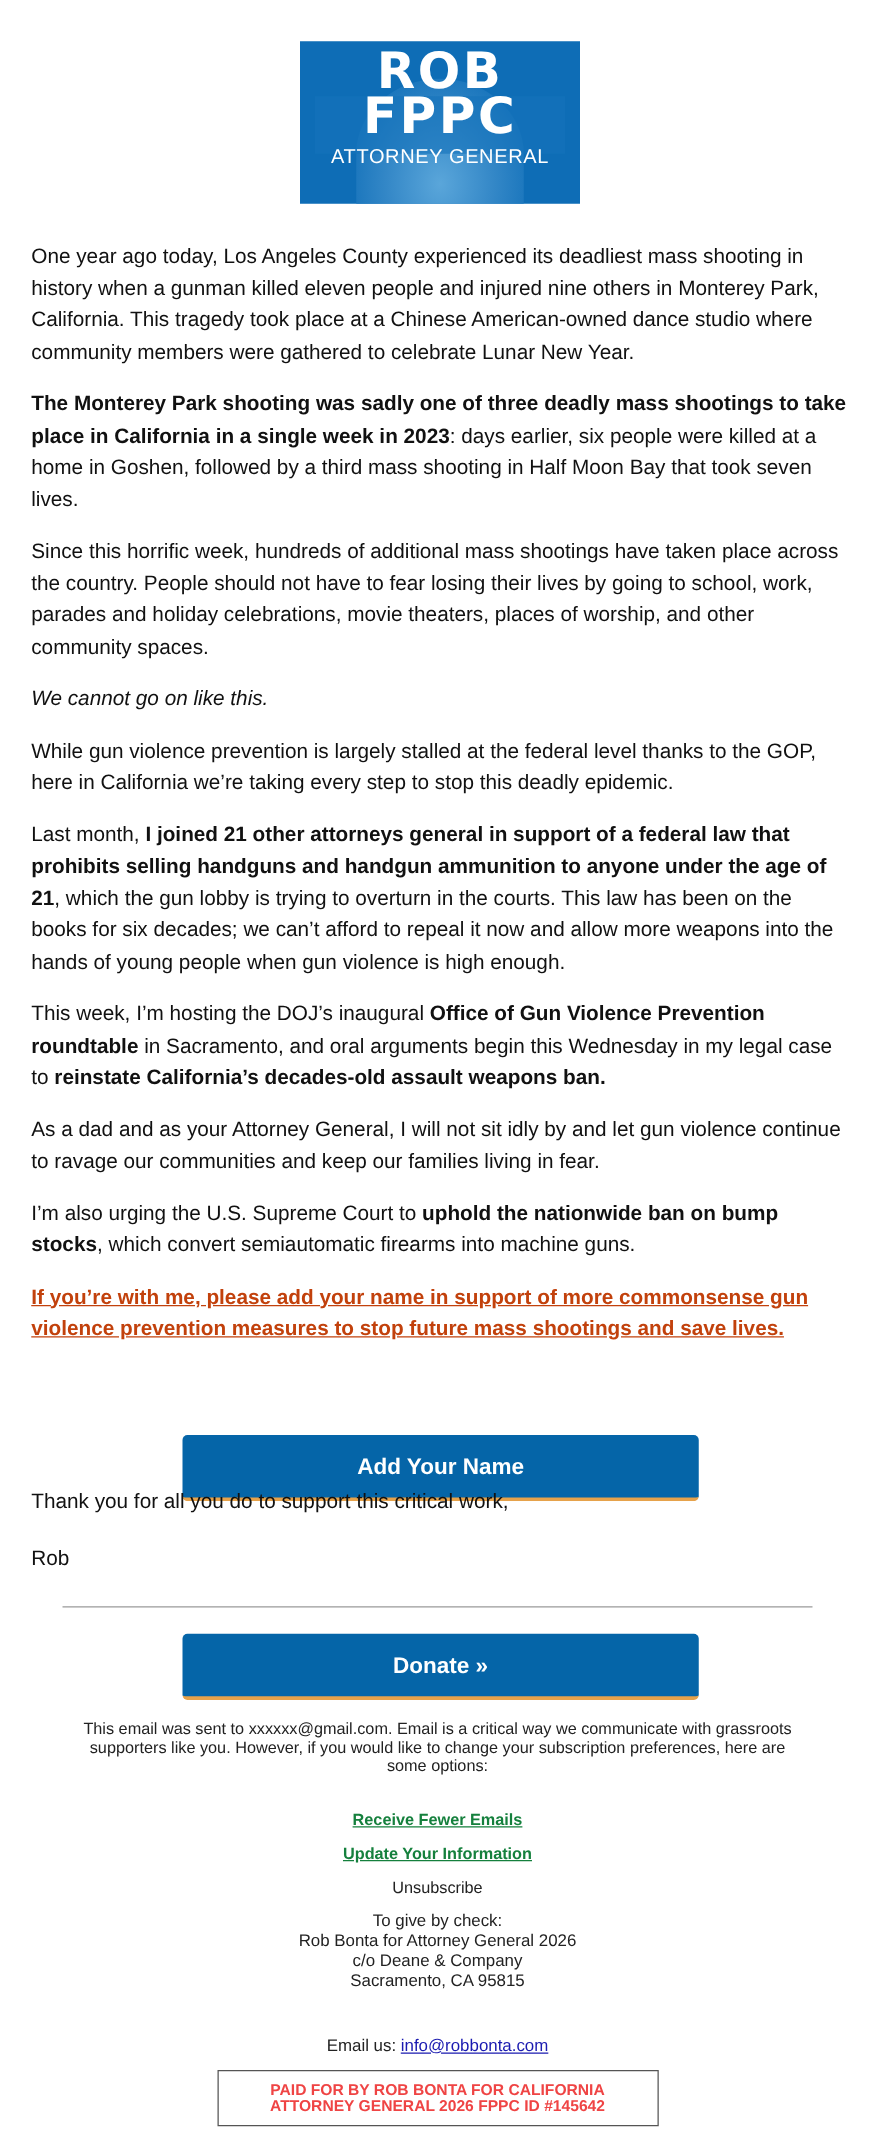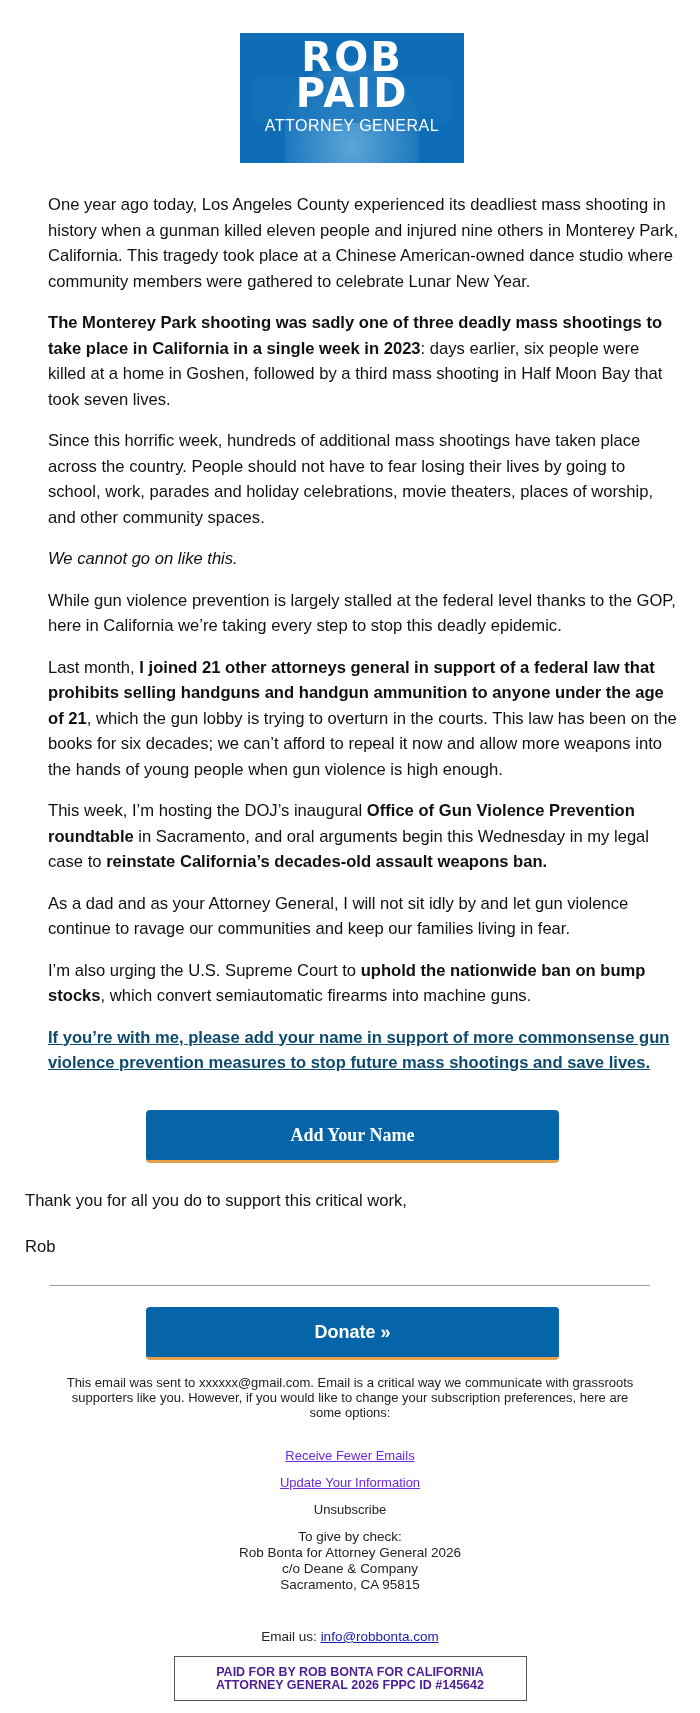--- a/index.html
+++ b/index.html
@@ -63,44 +63,44 @@
       font-family: "Liberation Sans", sans-serif;
     }
     .content {
       position: absolute;
       top: 192px;
       left: 25px;
       width: 655px;
       font-size: 16.6px;
       line-height: 25.5px;
     }
-    .content p { margin-bottom: 16px; margin-left: 23px; }
+    .content p { margin-bottom: 16px; }
     .content b { font-weight: bold; }
     .content i { font-style: italic; }
     .cta-link {
-      color: #0c4a6e;
+      color: #c2410c;
       font-weight: bold;
       text-decoration: underline;
     }
     .btn {
       position: absolute;
       left: 146px;
       width: 413px;
       height: 53px;
       background: #0565a8;
       border-radius: 4px;
       border-bottom: 3px solid #e6a24b;
       color: #ffffff;
       font-weight: bold;
       font-size: 18px;
       text-align: center;
       line-height: 50px;
       cursor: pointer;
     }
-    .btn.add { top: 1110px; font-family: Liberation Serif, serif; }
+    .btn.add { top: 1148px; }
     .btn.donate { top: 1307px; }
     .closing {
       position: absolute;
       left: 25px;
       font-size: 16.6px;
     }
     .closing.thanks { top: 1191px; }
     .closing.sign { top: 1237px; }
     .divider {
       position: absolute;
@@ -116,52 +116,52 @@
       left: 60px;
       width: 580px;
       text-align: center;
       font-size: 13px;
       line-height: 15px;
       color: #222222;
     }
     .footer .notice { margin-bottom: 28px; }
     .footer .flink {
       display: block;
-      color: #6d28d9;
-      font-weight: normal;
+      color: #15803d;
+      font-weight: bold;
       text-decoration: underline;
       margin-bottom: 12px;
     }
     .footer .unsub { display: block; margin-bottom: 12px; color: #222; }
     .footer .check { margin-bottom: 12px; }
     .footer .check span { display: block; font-size: 13.5px; line-height: 16px; }
     .footer .email-line { margin-bottom: 12px; font-size: 13.5px; margin-top: 36px; }
     .footer .email-line a { color: #1a1ab0; text-decoration: underline; }
     .paid-box {
       margin: 0 auto;
       width: 353px;
       border: 1px solid #555555;
       padding: 9px 10px 8px;
-      color: #4c1d95;
+      color: #ef4444;
       font-weight: bold;
       font-size: 12.5px;
       line-height: 13px;
       text-align: center;
     }
     .paid-box span { display: block; }
   </style>
 </head>
 <body>
 
 <div class="logo-wrap">
   <div class="logo">
     <div class="glow"></div>
     <div class="band"></div>
     <span class="name1">ROB</span>
-    <span class="name2">PAID</span>
+    <span class="name2">FPPC</span>
     <span class="sub">ATTORNEY GENERAL</span>
   </div>
 </div>
 
 <div class="content">
   <p>One year ago today, Los Angeles County experienced its deadliest mass shooting in history when a gunman killed eleven people and injured nine others in Monterey Park, California. This tragedy took place at a Chinese American-owned dance studio where community members were gathered to celebrate Lunar New Year.</p>
   <p><b>The Monterey Park shooting was sadly one of three deadly mass shootings to take place in California in a single week in 2023</b><span>: days earlier, six people were killed at a home in Goshen, followed by a third mass shooting in Half Moon Bay that took seven lives.</span></p>
   <p>Since this horrific week, hundreds of additional mass shootings have taken place across the country. People should not have to fear losing their lives by going to school, work, parades and holiday celebrations, movie theaters, places of worship, and other community spaces.</p>
   <p><i>We cannot go on like this.</i></p>
   <p>While gun violence prevention is largely stalled at the federal level thanks to the GOP, here in California we’re taking every step to stop this deadly epidemic.</p>

